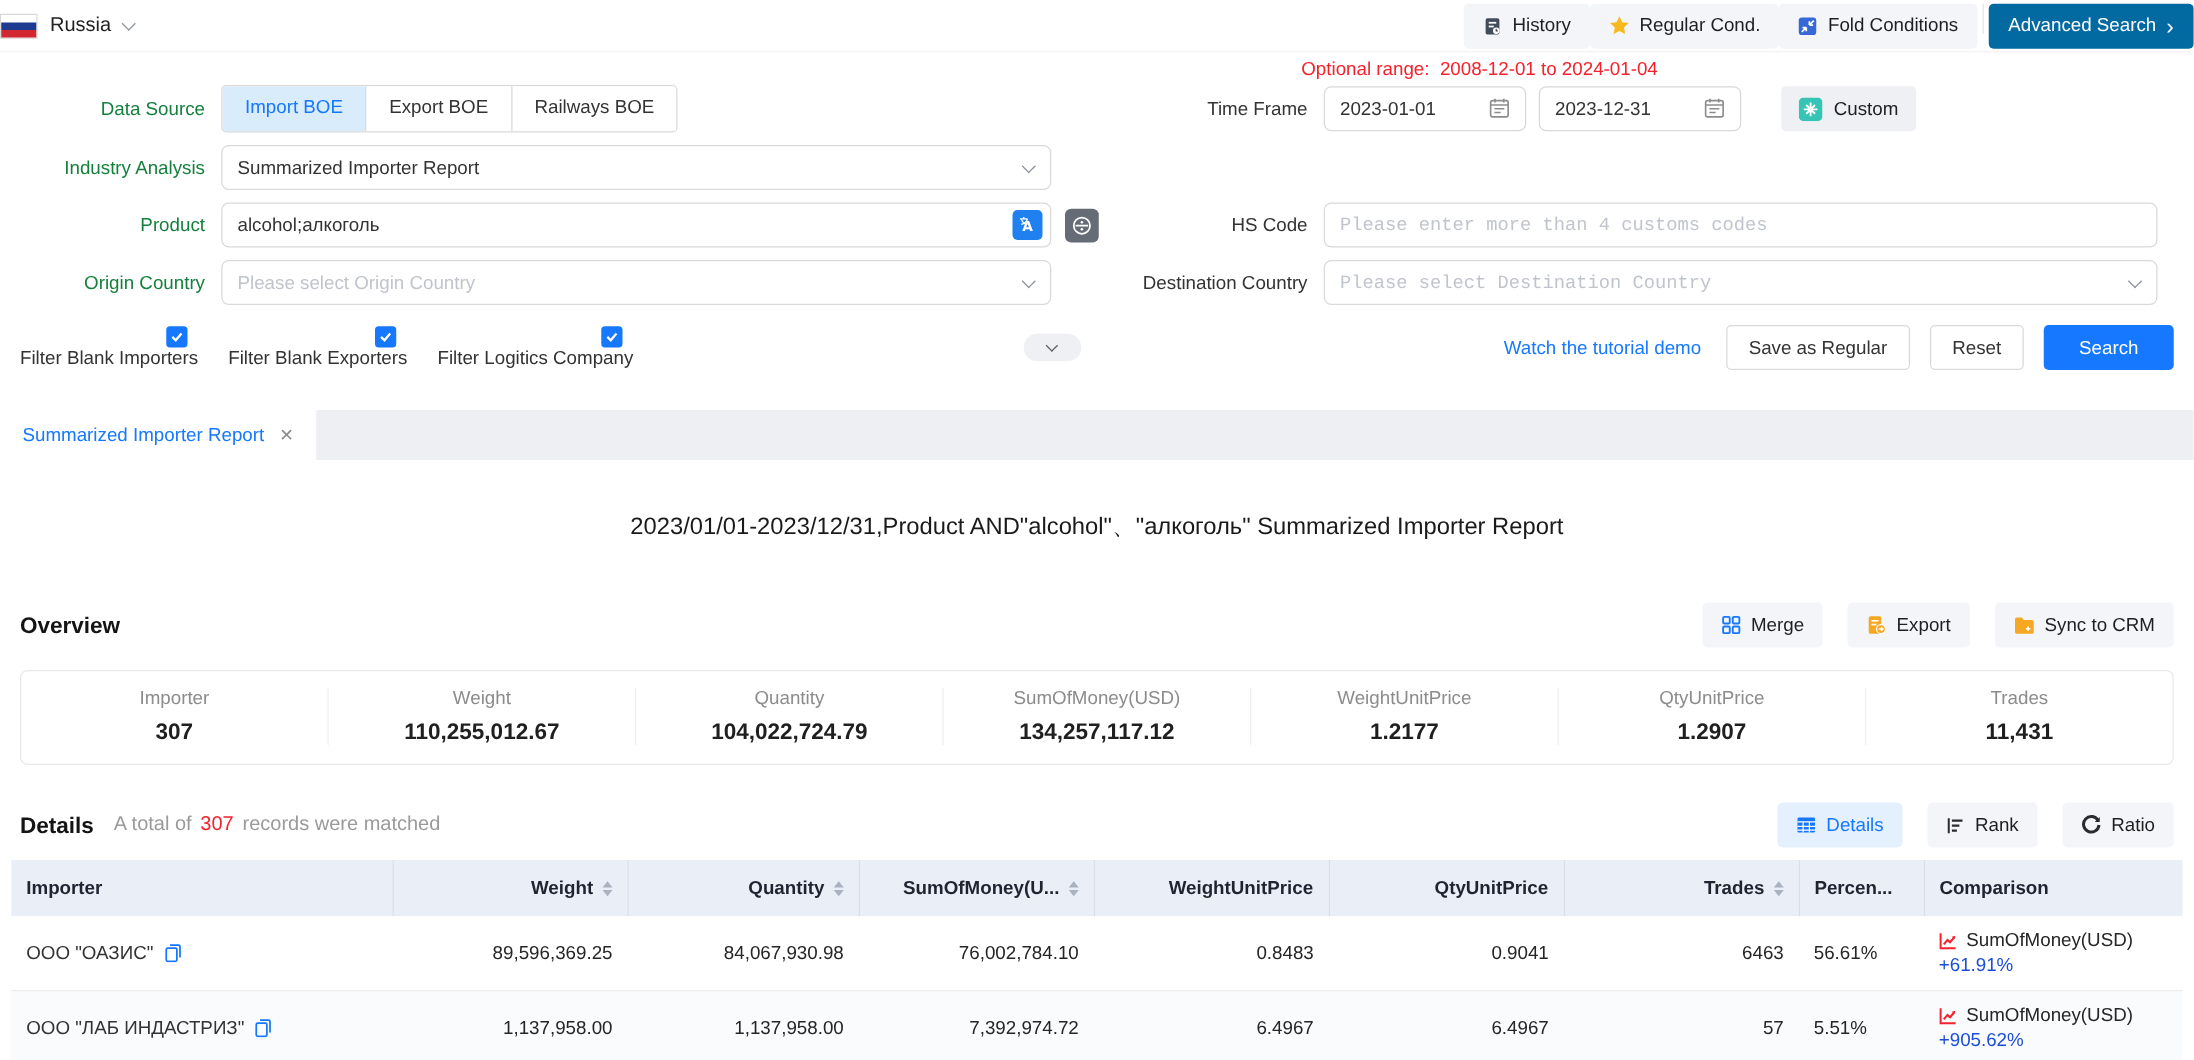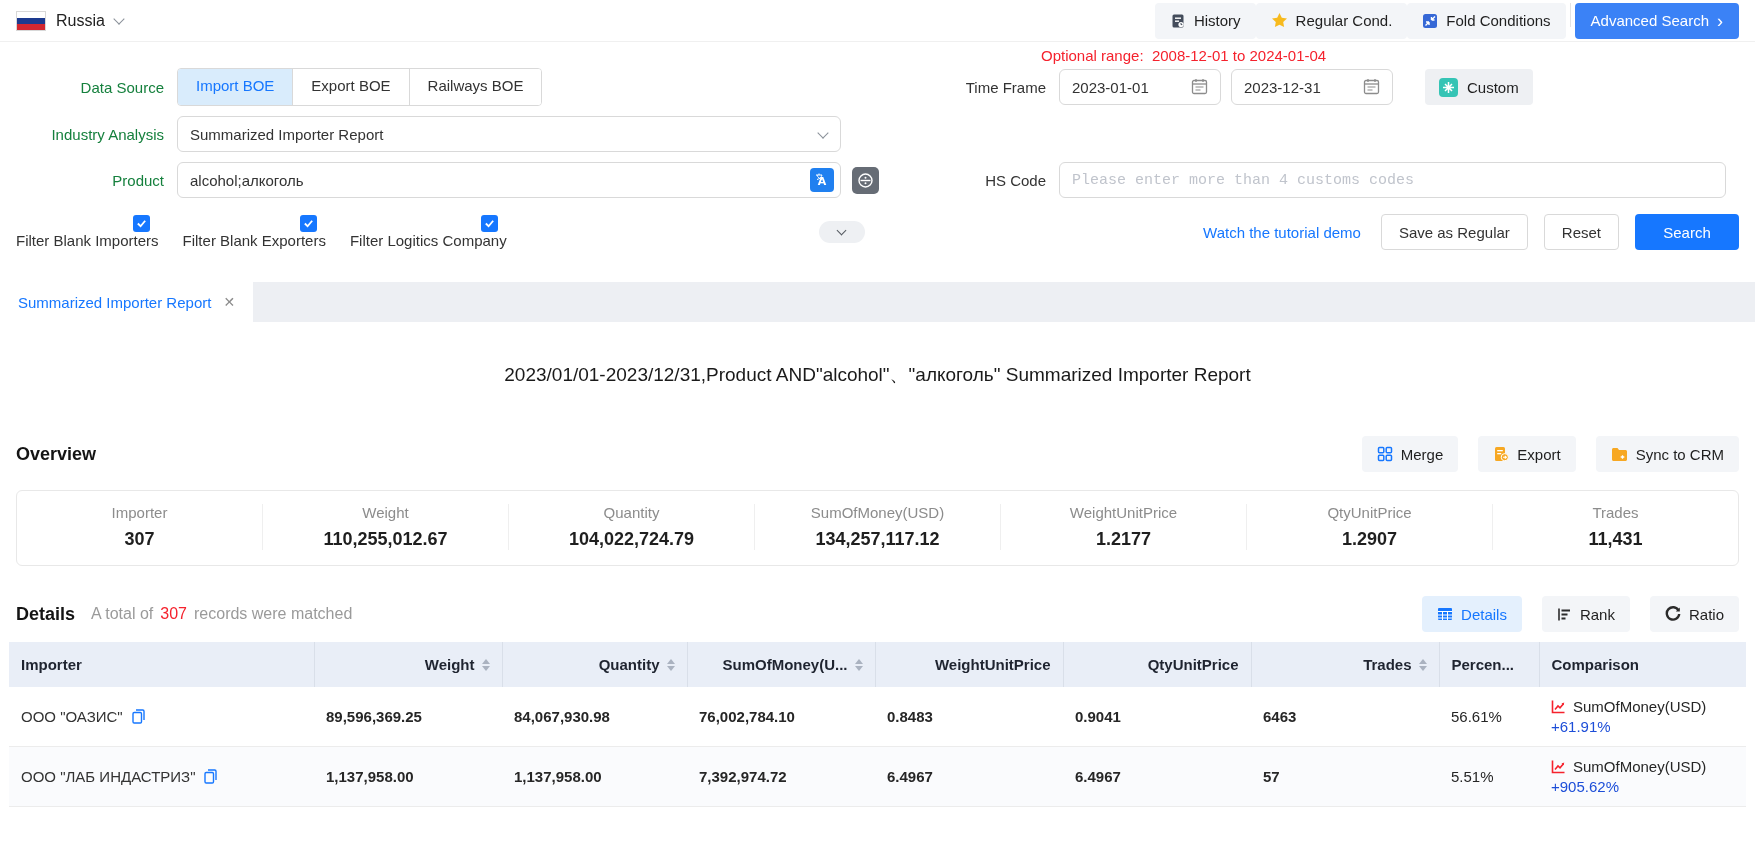--- a/index.html
+++ b/index.html
@@ -1,33 +1,33 @@
 <!DOCTYPE html>
 <html><head>
 <meta charset="utf-8">
 <style>
   * { box-sizing:border-box; margin:0; padding:0; }
   html,body { width:1755px; height:848px; overflow:hidden; background:#fff;
     font-family:"Liberation Sans", sans-serif; color:#333; font-size:15px; }
 
   
-  .topbar { height:42px; display:flex; align-items:center; padding:0 16px;
+  .topbar { height:42px; display:flex; align-items:center; padding:0 0;
     border-bottom:1px solid #f0f0f0; background:#fff; }
   .flag { width:30px; height:20px; border:1px solid #d8d8d8; display:flex; flex-direction:column; }
   .flag i { flex:1; } .flag .w{background:#fff}.flag .b{background:#1c3a8f}.flag .r{background:#d22730}
   .country-name { margin-left:10px; font-size:16px; color:#222; }
   .chev { width:8px; height:8px; border-right:1.6px solid #8a9099; border-bottom:1.6px solid #8a9099;
     transform:rotate(45deg); display:inline-block; }
   .topbar .chev { margin-left:10px; margin-top:-4px; }
   .top-actions { margin-left:auto; display:flex; align-items:flex-start; }
   .gbtn { height:36px; background:#f3f5f8; border:none; border-radius:4px; padding:0 15px;
     display:inline-flex; align-items:center; gap:8px; font-size:15px; color:#1f1f1f; cursor:pointer;
     font-family:inherit; }
   .vdiv { width:1px; height:24px; background:#e3e3e3; margin:0 4px; }
-  .btn-primary { height:36px; background:#3b82f6; color:#fff; border:none; border-radius:4px;
+  .btn-primary { height:36px; background:#0369a1; color:#fff; border:none; border-radius:4px;
     padding:0 16px; font-size:15px; display:inline-flex; align-items:center; gap:8px; cursor:pointer;
     font-family:inherit; }
   .btn-primary .arrow { font-size:18px; line-height:1; }
 
   
   .form { position:relative; padding:26px 16px 18px; background:#fff; }
   .optional-range { position:absolute; top:5px; left:1041px; color:#f5222d; font-size:15px; white-space:pre; }
   .frow { display:flex; align-items:center; margin-bottom:10px; }
   .lab { width:148px; text-align:right; margin-right:13px; flex:none; color:#15803d; }
   .lab-r { width:205px; text-align:right; margin-right:13px; flex:none; color:#333; }
@@ -109,21 +109,21 @@
   thead th:last-child { border-right:none; }
   .th-in { display:flex; align-items:center; gap:7px; }
   .th-in.right { justify-content:flex-end; }
   .sort { display:inline-flex; flex-direction:column; gap:2px; cursor:pointer; }
   .sort i { width:0; height:0; border-left:4px solid transparent; border-right:4px solid transparent; display:block; }
   .sort .up { border-bottom:5px solid #aab2c0; }
   .sort .down { border-top:5px solid #aab2c0; }
   tbody td { padding:11px 12px; font-size:15px; color:#262626; border-bottom:1px solid #ececec;
     background:#fff; vertical-align:middle; }
   tbody tr.alt td { background:#fafbfd; }
-  td.num { text-align:left;font-weight:bold; }
+  td.num { text-align:right; }
   .imp-cell { display:flex; align-items:center; gap:9px; color:#333; }
   .cmp-line { display:flex; align-items:center; gap:7px; color:#262626; }
   .cmp-change { color:#1d4ed8; margin-top:3px; }
 
   svg { display:block; }
 </style>
 </head>
 <body>
 
 <header class="topbar">
@@ -249,20 +249,36 @@
             <circle cx="8.5" cy="11.3" r="1" fill="#fff"></circle>
           </svg>
       </span>
     </div>
     <span class="lab-r">HS Code</span>
     <div class="field-r">
       <input class="inp" placeholder="Please enter more than 4 customs codes" style="">
     </div>
   </div>
 
+  <div class="frow">
+    <span class="lab">Origin Country</span>
+    <div class="field-l">
+      <div class="sel">
+        <span class="ph">Please select Origin Country</span>
+        <span class="chev"></span>
+      </div>
+    </div>
+    <span class="lab-r">Destination Country</span>
+    <div class="field-r">
+      <div class="sel">
+        <span class="ph">Please select Destination Country</span>
+        <span class="chev"></span>
+      </div>
+    </div>
+  </div>
 
   <div class="frow filters">
     <span class="cbx-item">
       <span class="cbx">
         <svg width="11" height="11" viewBox="0 0 12 12">
             <path d="M2 6l3 3 5-6" stroke="#fff" stroke-width="2" fill="none"></path>
           </svg>
       </span>
       <span>Filter Blank Importers</span>
     </span>

